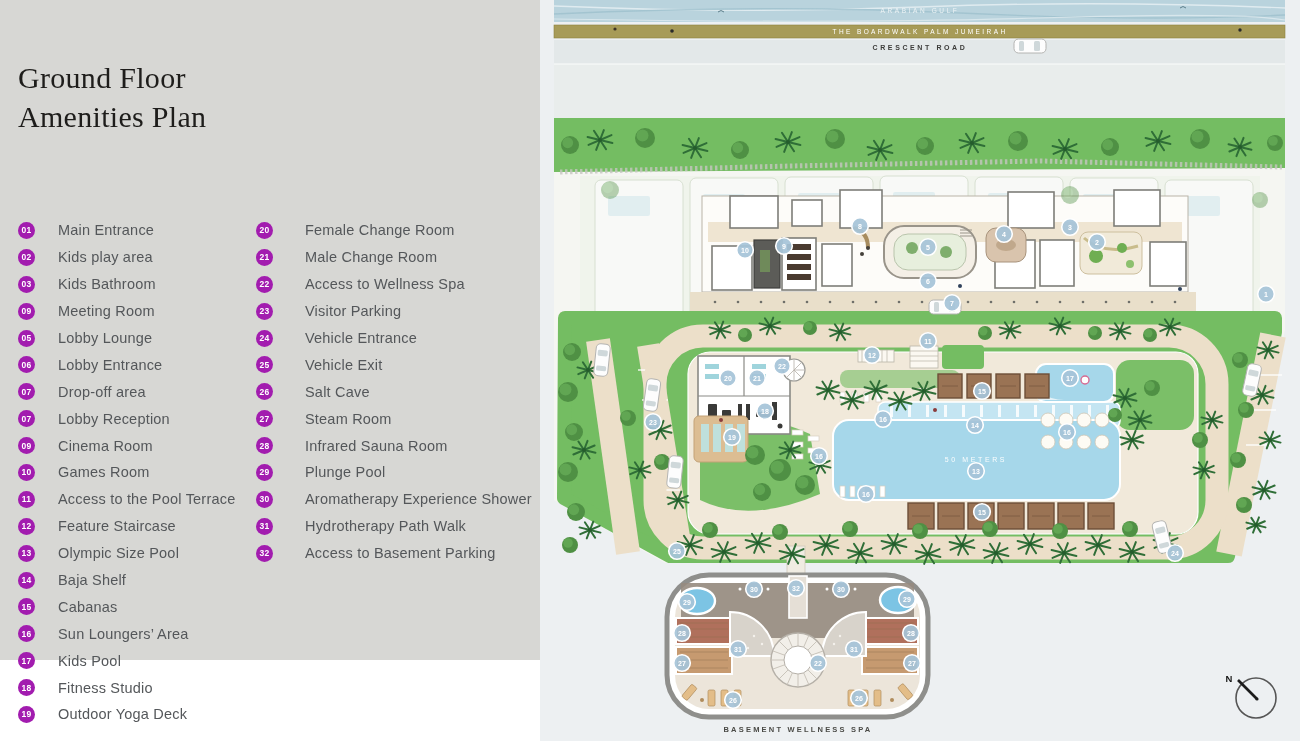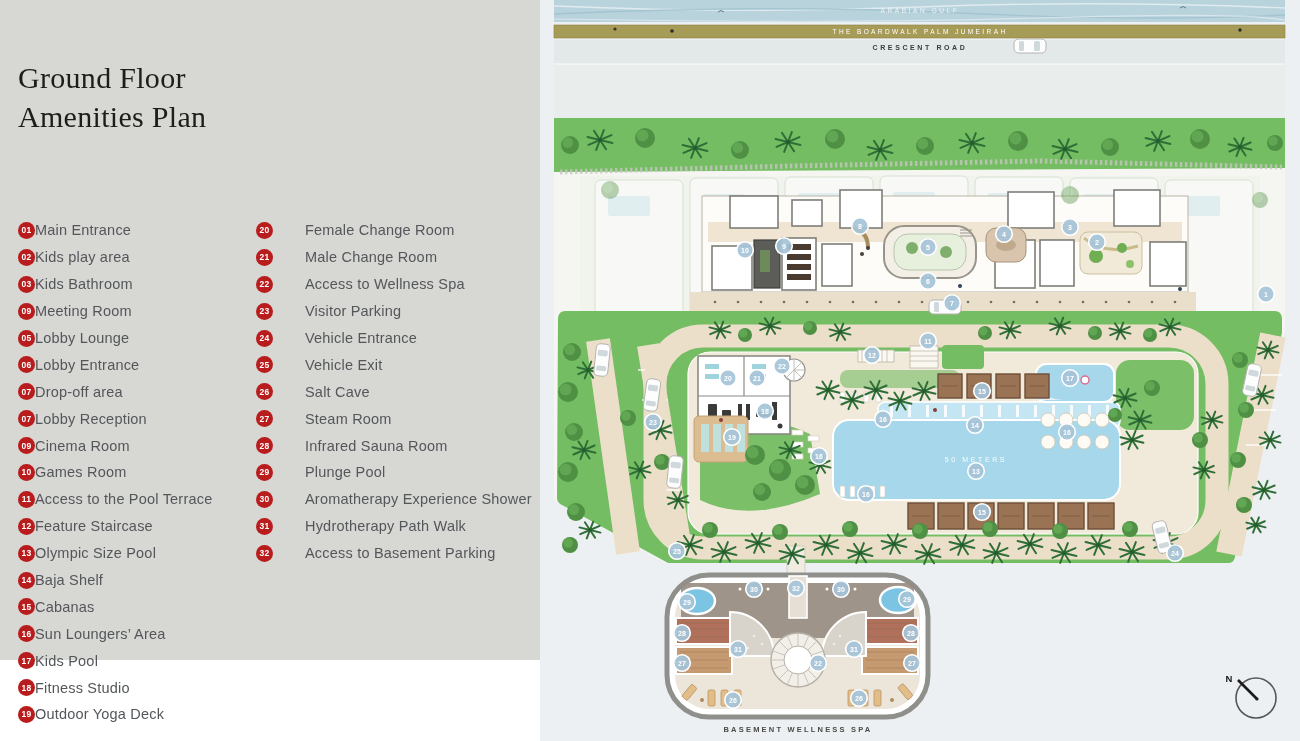--- a/index.html
+++ b/index.html
@@ -4,24 +4,24 @@
 <style>
   html,body{margin:0;padding:0}
   body{width:1300px;height:741px;overflow:hidden;background:#fff;
        font-family:"Liberation Sans",sans-serif;position:relative}
   .panel{position:absolute;left:0;top:0;width:540px;height:660px;background:#d7d7d4}
   .title{position:absolute;left:18px;top:58px;font-family:"Liberation Serif",serif;
          font-size:30px;line-height:39px;color:#1e1d1b;letter-spacing:.3px}
   .col{position:absolute;top:217px}
   .col1{left:18px}.col2{left:256px}
   .lrow{display:flex;align-items:center;height:26.9px}
-  .badge{width:17px;height:17px;border-radius:50%;background:#b91c1c;color:#fff;
+  .badge{width:17px;height:17px;border-radius:50%;background:#a21caf;color:#fff;
          font-size:8.5px;font-weight:bold;display:flex;align-items:center;
          justify-content:center;flex:0 0 17px;letter-spacing:.2px}
-  .lbl{font-size:14.5px;color:#54575a;letter-spacing:.2px;white-space:nowrap}
+  .lbl{margin-left:23px;font-size:14.5px;color:#54575a;letter-spacing:.2px;white-space:nowrap}
   .col2 .lbl{margin-left:32px}
   .planwrap{position:absolute;left:540px;top:0;width:760px;height:741px;background:#edf0f2}
   svg{display:block}
   .lblWater{fill:#f4f8f9;font-size:6.5px;letter-spacing:2.6px;opacity:.9}
   .lblBoard{fill:#ffffff;font-size:6.5px;letter-spacing:2.4px}
   .lblRoad{fill:#3c3c3a;font-size:7px;font-weight:bold;letter-spacing:2.6px}
   .lblPool{fill:#ffffff;font-size:7px;letter-spacing:2.6px;opacity:.95}
   .lblSpa{fill:#4a4a46;font-size:7.5px;font-weight:bold;letter-spacing:2.2px}
   .lblN{fill:#141414;font-size:9.5px;font-weight:bold}
   .mtxt{fill:#fff;font-size:7px;font-weight:bold}

